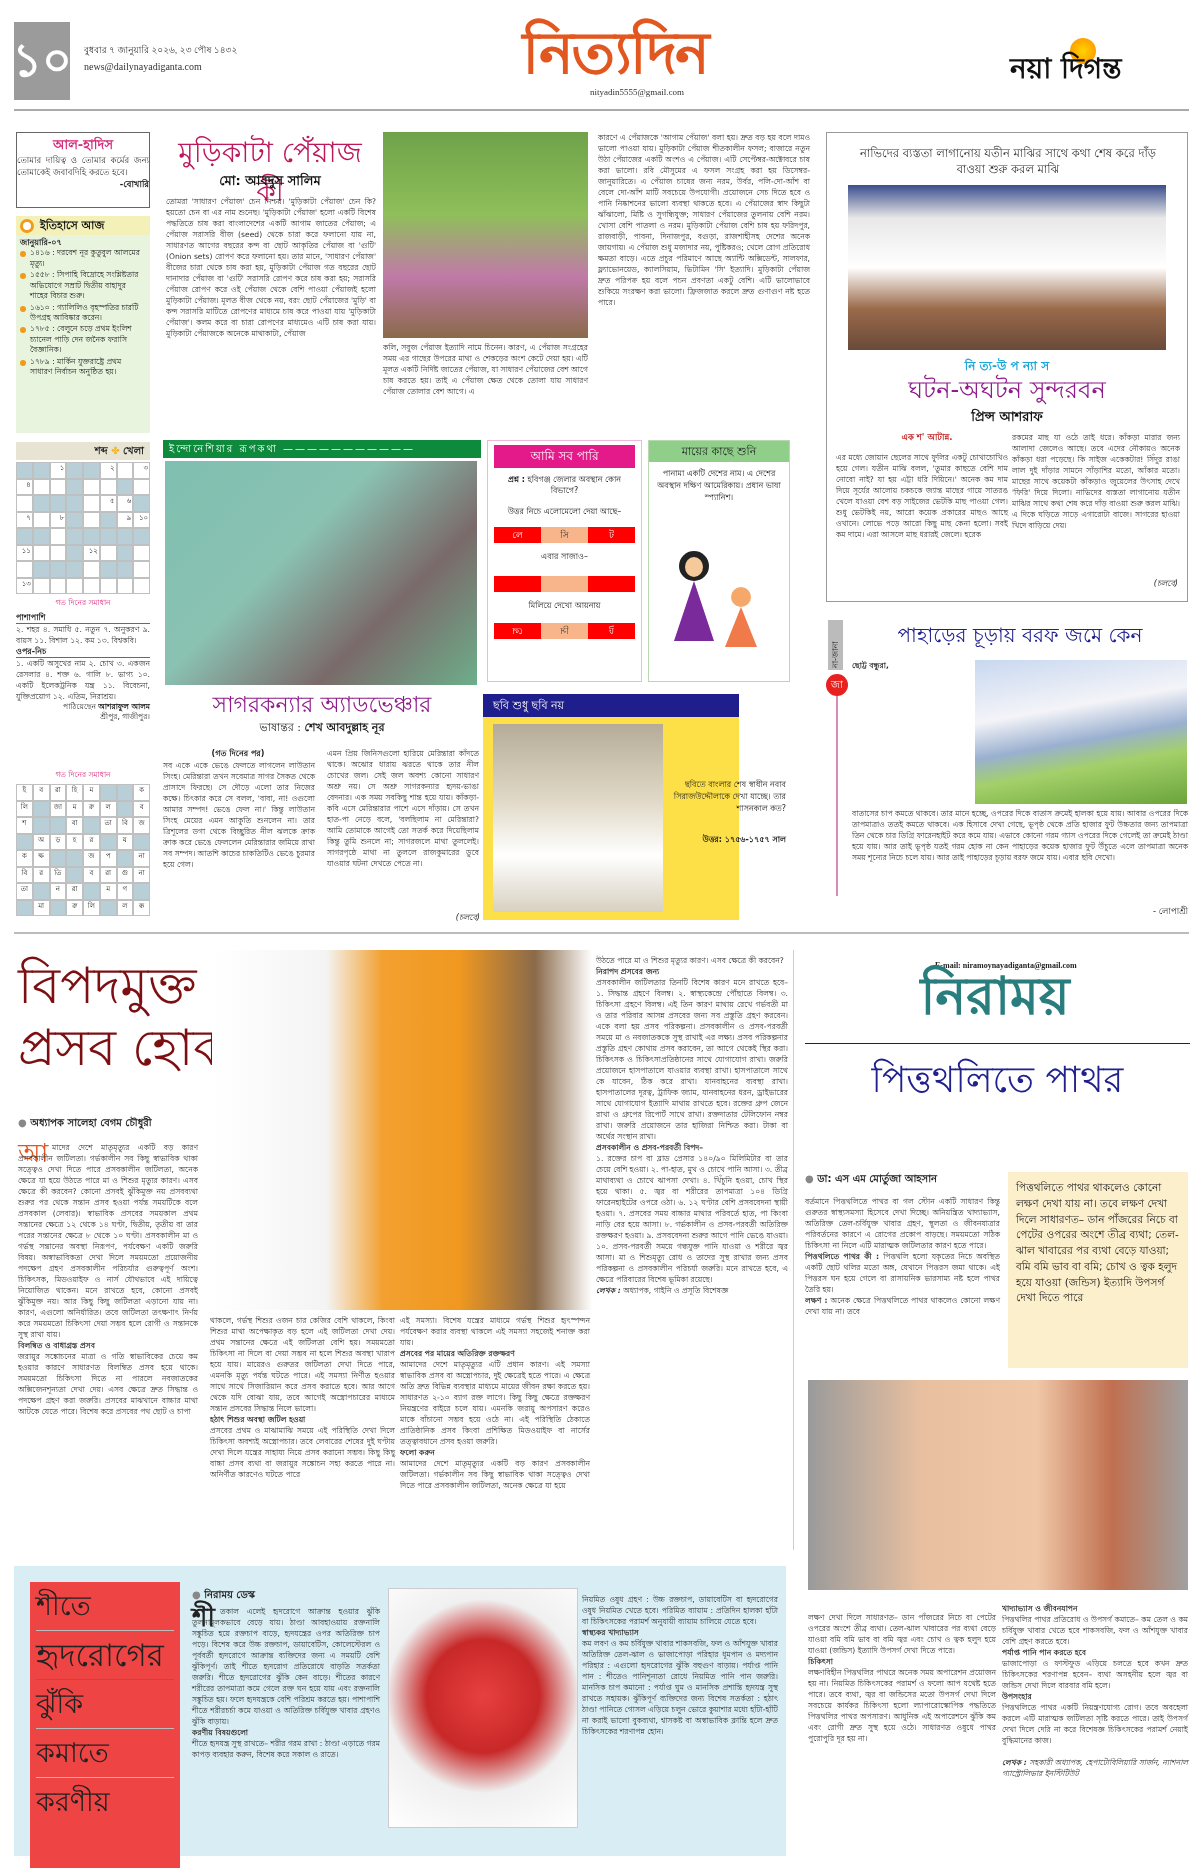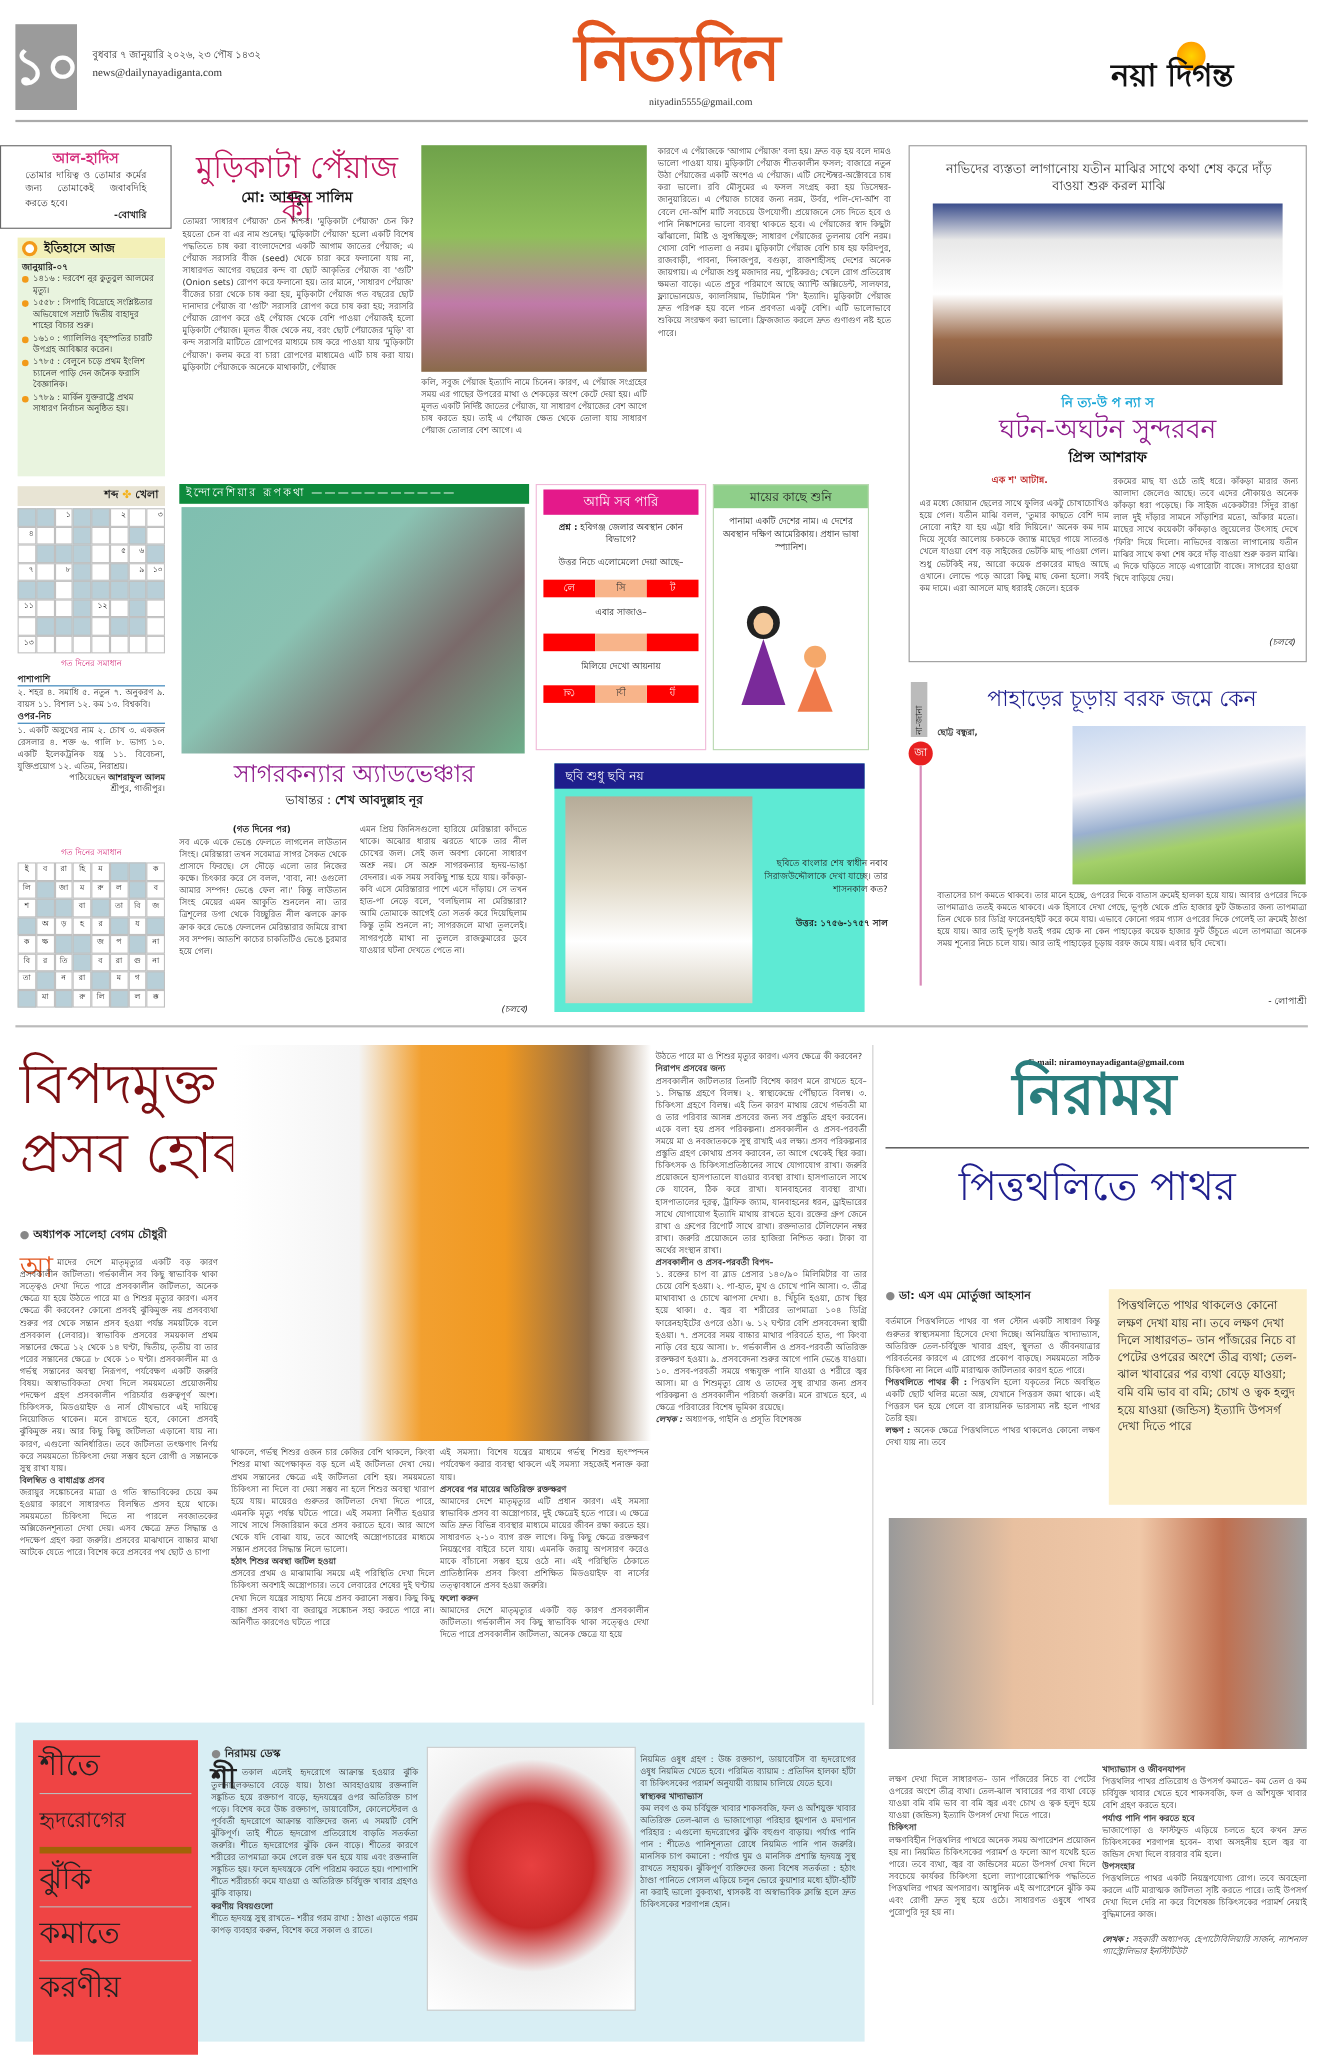--- a/index.html
+++ b/index.html
@@ -40,21 +40,21 @@
 
 <div class="abs pageno">১০</div>
 <div class="abs hdr-date">বুধবার ৭ জানুয়ারি ২০২৬, ২৩ পৌষ ১৪৩২</div>
 <div class="abs hdr-mail">news@dailynayadiganta.com</div>
 <div class="abs logo-main">নিত্যদিন</div>
 <div class="abs logo-mail">nityadin5555@gmail.com</div>
 <div class="abs logo-sun"></div>
 <div class="abs logo-nd">নয়া দিগন্ত</div>
 <div class="abs hrule"></div>
 
-<div class="abs box" style="left:0;top:132px;width:156px;height:76px;padding:3px 22px">
+<div class="abs box" style="left:16px;top:132px;width:134px;height:76px;padding:3px 0">
   <div class="hadith-title">আল-হাদিস</div>
   <div class="txt" style="font-size:8.5px">তোমার দায়িত্ব ও তোমার কর্মের জন্য তোমাকেই জবাবদিহি করতে হবে।</div>
   <div style="text-align:right;font-size:8.5px;font-weight:bold">-বোখারি</div>
 </div>
 
 <div class="abs" style="left:16px;top:216px;width:134px">
   <div class="hist-head">
     <span class="hist-ico"></span>
     <span>ইতিহাসে আজ</span>
   </div>
@@ -279,21 +279,21 @@
   <div style="text-align:center;font-size:8px;padding:6px 8px;line-height:1.5">পানামা একটি দেশের নাম। এ দেশের অবস্থান দক্ষিণ আমেরিকায়। প্রধান ভাষা স্প্যানিশ।</div>
   <div style="position:absolute;left:20px;top:110px;width:100px;height:120px">
     <div style="position:absolute;left:10px;top:0;width:30px;height:30px;border-radius:50%;background:#222"></div>
     <div style="position:absolute;left:16px;top:6px;width:18px;height:20px;border-radius:50%;background:#f5c99a"></div>
     <div style="position:absolute;left:5px;top:30px;width:0;height:0;border-left:20px solid transparent;border-right:20px solid transparent;border-bottom:60px solid #7a2a9a"></div>
     <div style="position:absolute;left:62px;top:36px;width:20px;height:20px;border-radius:50%;background:#f5a86a"></div>
     <div style="position:absolute;left:56px;top:56px;width:0;height:0;border-left:16px solid transparent;border-right:16px solid transparent;border-bottom:40px solid #f07a4a"></div>
   </div>
 </div>
 
-<div class="abs" style="left:504px;top:694px;width:282px;height:226px;background:#5eead4">
+<div class="abs" style="left:483px;top:694px;width:256px;height:226px;background:#fde047">
   <div style="background:#1e1e8c;color:#fff;font-size:11px;padding:4px 10px">ছবি শুধু ছবি নয়</div>
   <div class="photo" style="position:absolute;left:10px;top:30px;width:170px;height:188px;background:linear-gradient(180deg,#b5ab98,#e0d8c6 40%,#fff 70%,#d8d0c0)"></div>
   <div style="position:absolute;left:185px;top:85px;width:118px;text-align:right;font-size:8px;line-height:1.5">ছবিতে বাংলার শেষ স্বাধীন নবাব সিরাজউদ্দৌলাকে দেখা যাচ্ছে। তার শাসনকাল কত?</div>
   <div style="position:absolute;left:185px;top:140px;width:118px;text-align:right;font-size:8px;font-weight:bold">উত্তর: ১৭৫৬-১৭৫৭ সাল</div>
 </div>
 
 <div class="abs" style="left:828px;top:620px;width:18px;height:290px">
   <div style="background:#bbb;font-size:8px;writing-mode:vertical-rl;transform:rotate(180deg);padding:2px;height:50px">না-জানা</div>
   <div style="width:22px;height:22px;border-radius:50%;background:#e82020;color:#fff;font-size:10px;text-align:center;line-height:22px;margin-left:-2px;margin-top:4px">জা</div>
   <div style="margin-left:8px;width:2px;height:200px;background:#d88ab8"></div>
@@ -377,21 +377,21 @@
   <span>ভাজাপোড়া ও ফাস্টফুড এড়িয়ে চলতে হবে কখন দ্রুত চিকিৎসকের শরণাপন্ন হবেন– ব্যথা অসহনীয় হলে জ্বর বা জন্ডিস দেখা দিলে বারবার বমি হলে।</span><br>
   <b>উপসংহার</b><br>
   <span>পিত্তথলিতে পাথর একটি নিয়ন্ত্রণযোগ্য রোগ। তবে অবহেলা করলে এটি মারাত্মক জটিলতা সৃষ্টি করতে পারে। তাই উপসর্গ দেখা দিলে দেরি না করে বিশেষজ্ঞ চিকিৎসকের পরামর্শ নেয়াই বুদ্ধিমানের কাজ।</span><br><br>
   <i><b>লেখক :</b>
   <span>সহকারী অধ্যাপক, হেপাটোবিলিয়ারি সার্জন, ন্যাশনাল গ্যাস্ট্রোলিভার ইনস্টিটিউট</span></i>
 </div>
 
 <div class="abs" style="left:14px;top:1566px;width:772px;height:290px;background:#d8eef4"></div>
 <div class="abs" style="left:30px;top:1582px;width:150px;height:315px;background:#ef4444;padding:0 6px">
   <div style="font-size:27px;border-bottom:1px solid #bbb;line-height:48px">শীতে</div>
-  <div style="font-size:19px;border-bottom:6px solid #a16207;line-height:48px">হৃদরোগের</div>
+  <div style="font-size:31px;border-bottom:1px solid #a16207;line-height:48px">হৃদরোগের</div>
   <div style="font-size:27px;border-bottom:1px solid #bbb;line-height:48px">ঝুঁকি</div>
   <div style="font-size:27px;border-bottom:1px solid #bbb;line-height:48px">কমাতে</div>
   <div style="font-size:27px;line-height:48px">করণীয়</div>
 </div>
 <div class="abs" style="left:192px;top:1588px;font-size:10px;font-weight:bold">
   <span style="color:#888">●</span>
   <span>নিরাময় ডেস্ক</span>
 </div>
 <div class="abs" style="left:192px;top:1604px;font-size:26px;font-weight:bold;line-height:1">শী</div>
 <div class="abs txt" style="left:192px;top:1606px;width:188px;text-indent:28px">

